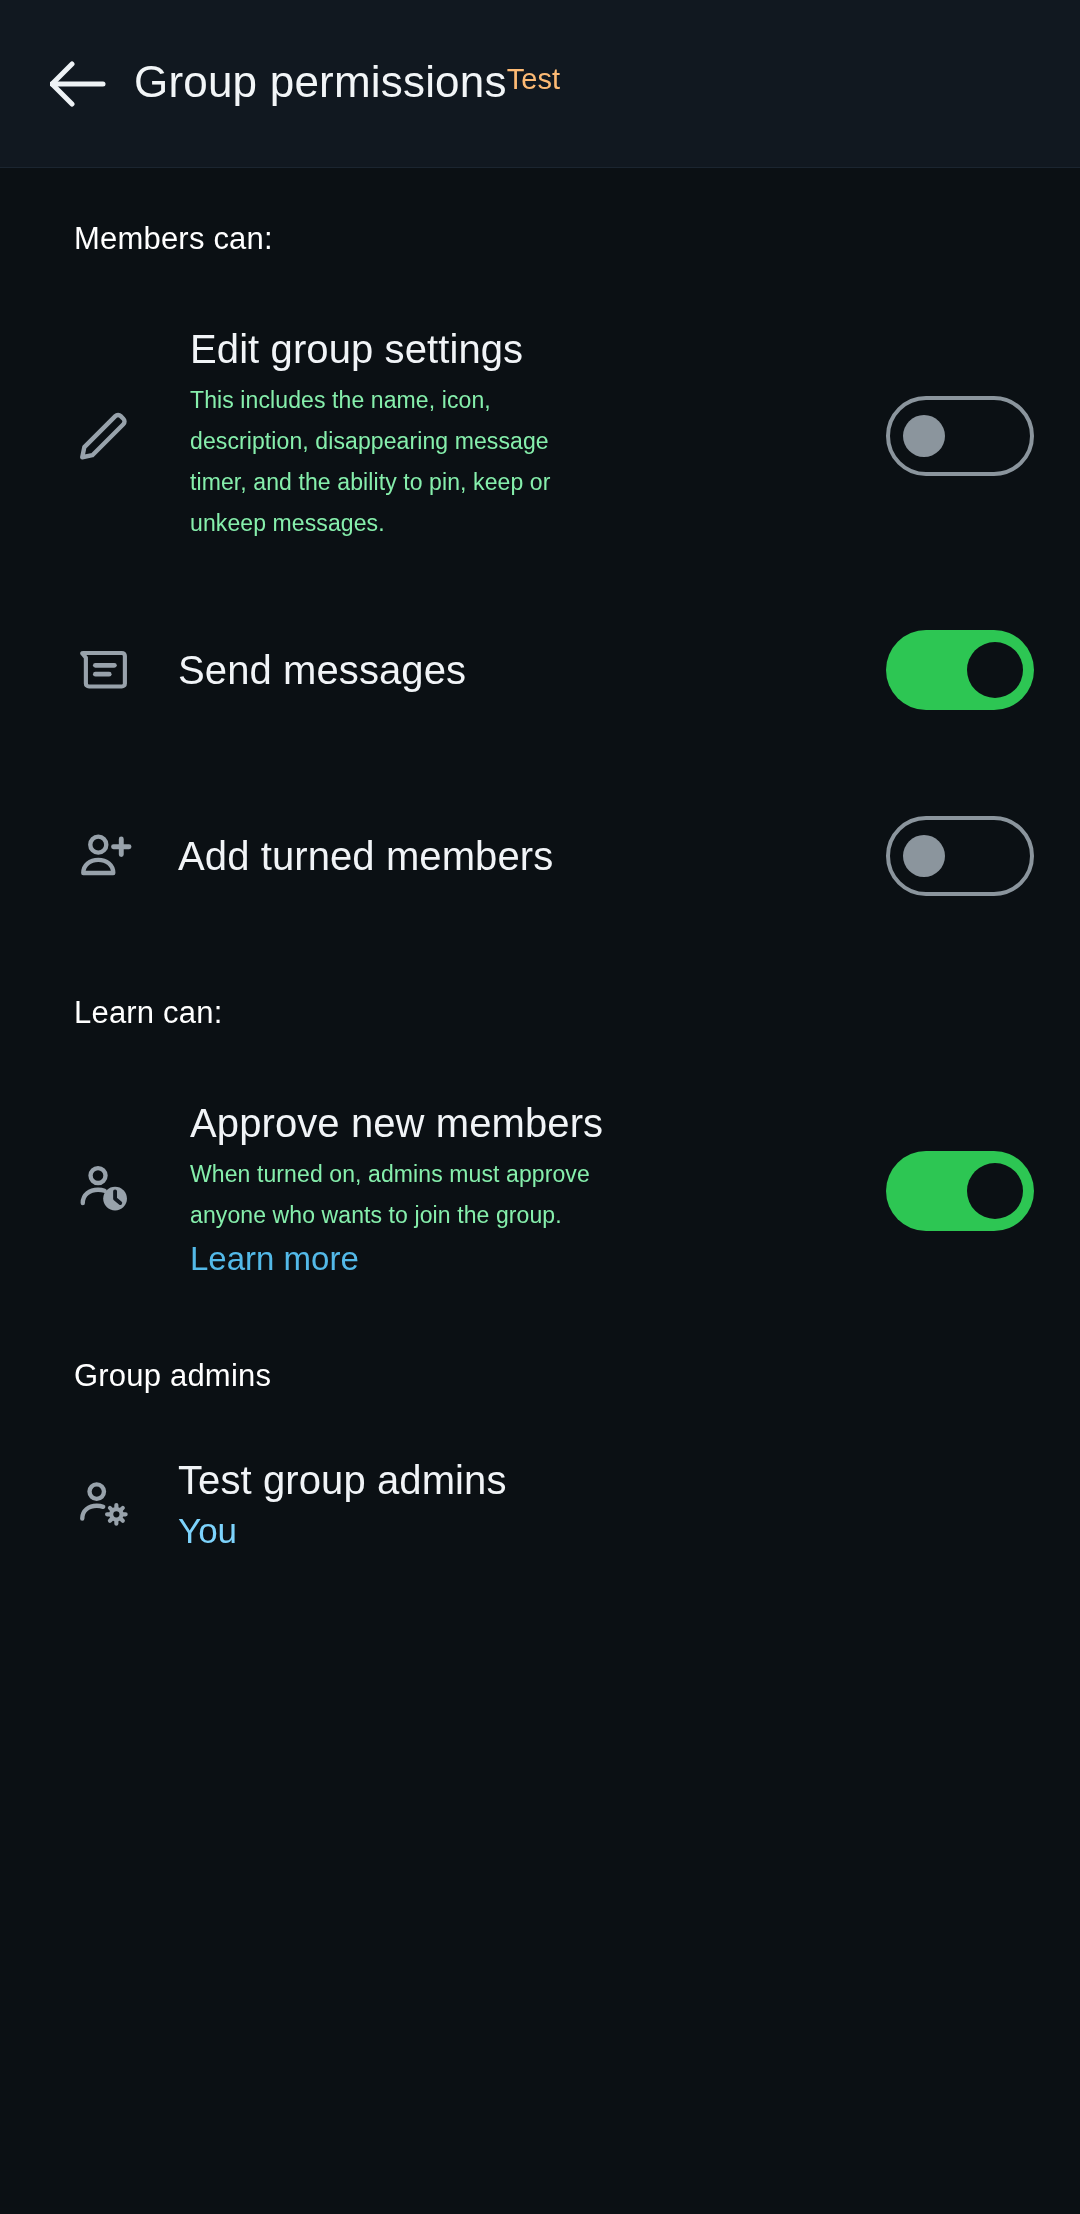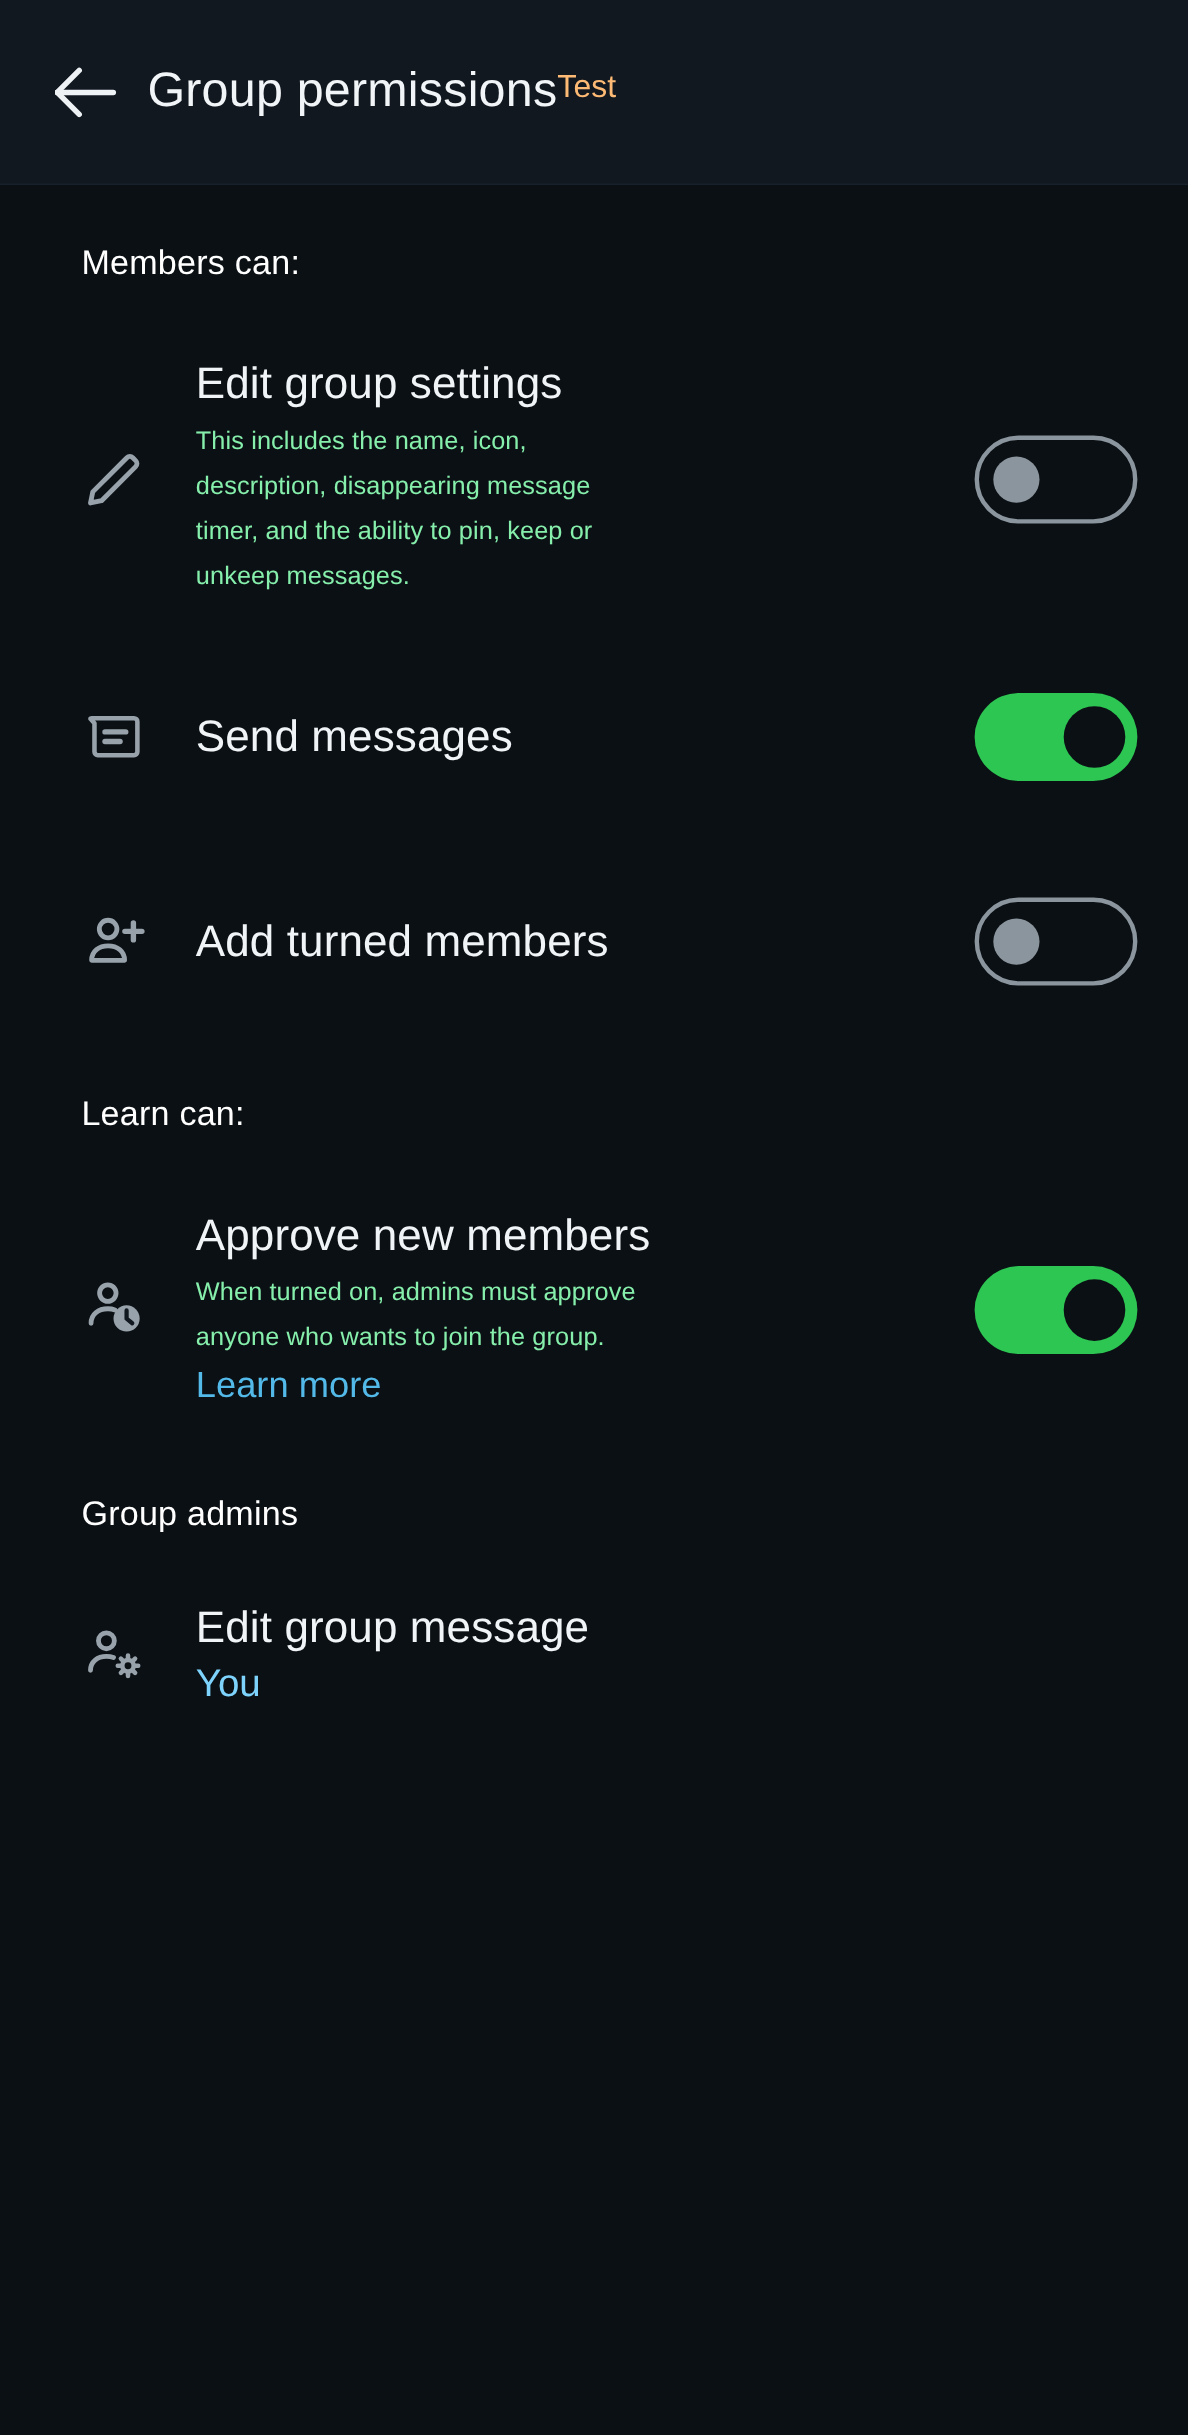--- a/index.html
+++ b/index.html
@@ -118,21 +118,21 @@
   }
   .learn-more {
     display: inline-block;
     color: #53b9e8;
     font-size: 33px;
     line-height: 41px;
     margin-top: 2px;
   }
 
   
-  .row.tall { align-items: center; }
+  .row.tall { align-items: center; gap: 12px; }
   .row.with-toggle .row-toggle {
     flex: 0 0 auto;
     width: 148px;
     display: flex;
     justify-content: flex-end;
     align-items: flex-start;
   }
 
   
   .switch {
@@ -287,18 +287,18 @@
   <div class="row" style="align-items:center;min-height:130px;">
     <div class="row-icon">
       <svg width="62" height="62" viewBox="0 0 24 24" fill="none" aria-hidden="true">
         <circle cx="8.8" cy="7.2" r="2.8" stroke="#98a2ab" stroke-width="1.7"></circle>
         <path d="M3.2 17.6 C3.2 14.5 5.7 12.7 8.8 12.7 C9.7 12.7 10.5 12.8 11.3 13.1" stroke="#98a2ab" stroke-width="1.7" stroke-linecap="round" stroke-linejoin="round"></path>
         <circle cx="16.4" cy="16.0" r="2.0" stroke="#98a2ab" stroke-width="1.6"></circle>
         <path d="M16.4 12.4 V13.3 M16.4 18.7 V19.6 M12.8 16.0 H13.7 M19.1 16.0 H20.0 M13.9 13.5 L14.5 14.1 M18.3 17.9 L18.9 18.5 M18.9 13.5 L18.3 14.1 M14.5 17.9 L13.9 18.5" stroke="#98a2ab" stroke-width="1.6" stroke-linecap="round"></path>
       </svg>
     </div>
     <div class="row-text">
-      <div class="row-title">Edit group message</div>
+      <div class="row-title">Test group admins</div>
       <div class="row-sub">You</div>
     </div>
   </div>
 
 </div>
 
 </body></html>

